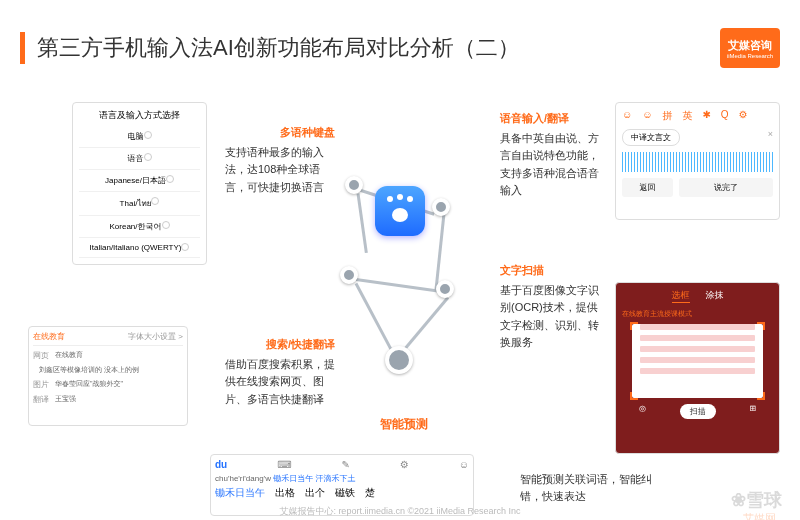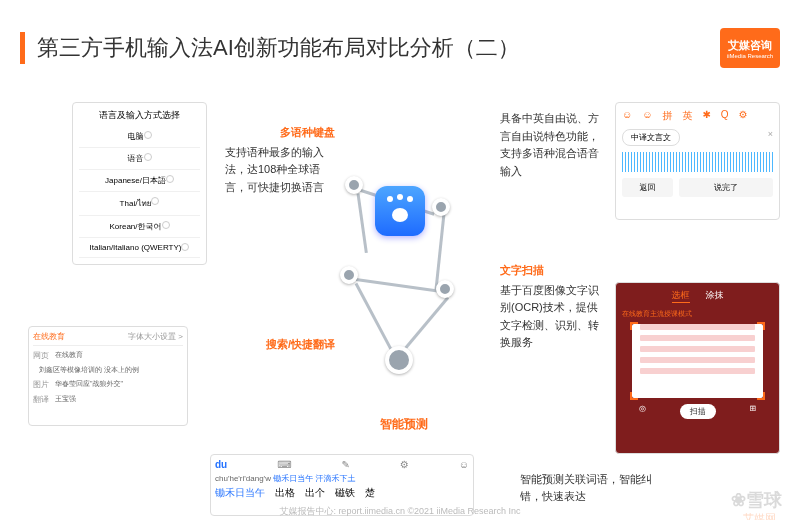--- a/index.html
+++ b/index.html
@@ -216,28 +216,30 @@
       <span>磁铁</span>
       <span>楚</span>
     </div>
   </div>
 
   <div class="block b1">
     <div class="hd">多语种键盘</div>
     <div>支持语种最多的输入法，达108种全球语言，可快捷切换语言</div>
   </div>
   <div class="block b2">
+    <div class="hd">语音输入/翻译</div>
     <div>具备中英自由说、方言自由说特色功能，支持多语种混合语音输入</div>
   </div>
   <div class="block b3">
     <div class="hd">文字扫描</div>
     <div>基于百度图像文字识别(OCR)技术，提供文字检测、识别、转换服务</div>
   </div>
   <div class="block b4">
     <div class="hd">搜索/快捷翻译</div>
+    <div>借助百度搜索积累，提供在线搜索网页、图片、多语言快捷翻译</div>
   </div>
   <div class="block b5">
     <div>智能预测关联词语，智能纠错，快速表达</div>
   </div>
   <div class="pred-label">智能预测</div>
 
   <div class="wm">❀雪球</div>
   <div class="wm2">艾媒网</div>
 </div>
 

